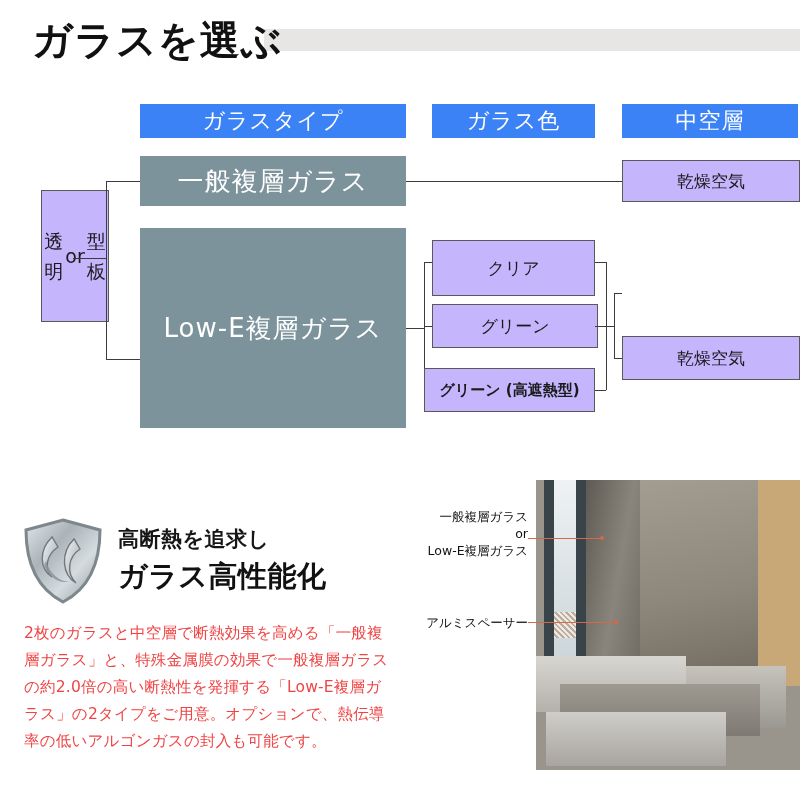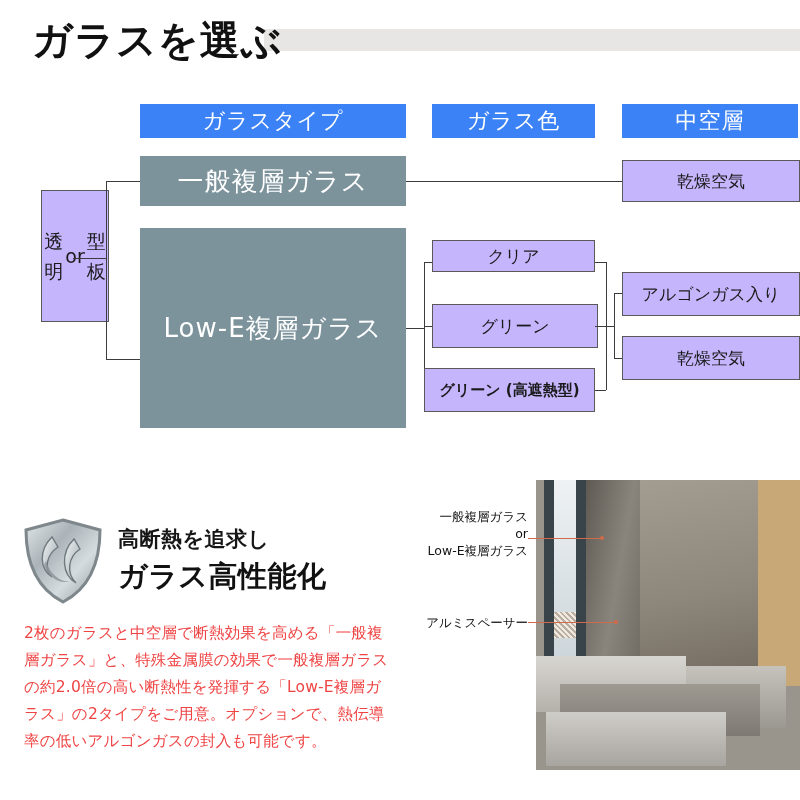--- a/index.html
+++ b/index.html
@@ -88,21 +88,21 @@
     color: #1a1a1a;
     font-size: 17px;
   }
   #node-source {
     left: 5px; top: 118px; width: 68px; height: 132px;
     flex-direction: row;
     line-height: 30px;
     font-size: 19px;
     margin-left: 36px;
   }
-  #node-clear       { left: 432px; top: 168px; width: 163px; height: 32px; }
+  #node-clear       { left: 432px; top: 168px; width: 163px; height: 56px; }
   #node-green       { left: 432px; top: 232px; width: 166px; height: 44px; }
   #node-green-shade { left: 424px; top: 296px; width: 171px; height: 44px; font-size: 15px; font-weight: bold; }
   #node-dryair-top  { left: 622px; top: 88px;  width: 178px; height: 42px; }
   #node-argon       { left: 622px; top: 200px; width: 178px; height: 44px; }
   #node-dryair-bot  { left: 622px; top: 264px; width: 178px; height: 44px; }
 
   
   .ln {
     position: absolute;
     background: #3c3c3c;
@@ -282,23 +282,20 @@
   <div class="ln ln-h" style="left:595px; top:318px; width:11px;"></div>
   <div class="ln ln-v" style="left:606px; top:190px; height:128px;"></div>
   <div class="ln ln-h" style="left:606px; top:254px; width:8px;"></div>
   <div class="ln ln-v" style="left:614px; top:221px; height:65px;"></div>
   <div class="ln ln-h" style="left:614px; top:221px; width:8px;"></div>
   <div class="ln ln-h" style="left:614px; top:286px; width:8px;"></div>
 
   <div class="node node-outline" id="node-dryair-top">
     <span>乾燥空気</span>
   </div>
-  <div class="node node-outline" id="node-argon">
-    <span>アルゴンガス入り</span>
-  </div>
   <div class="node node-outline" id="node-dryair-bot">
     <span>乾燥空気</span>
   </div>
 </div>
 
 <div id="feature">
 
   <svg id="shield-icon" viewBox="0 0 82 88">
     <defs>
       <linearGradient id="shieldGrad" x1="0" y1="0" x2="1" y2="1">

